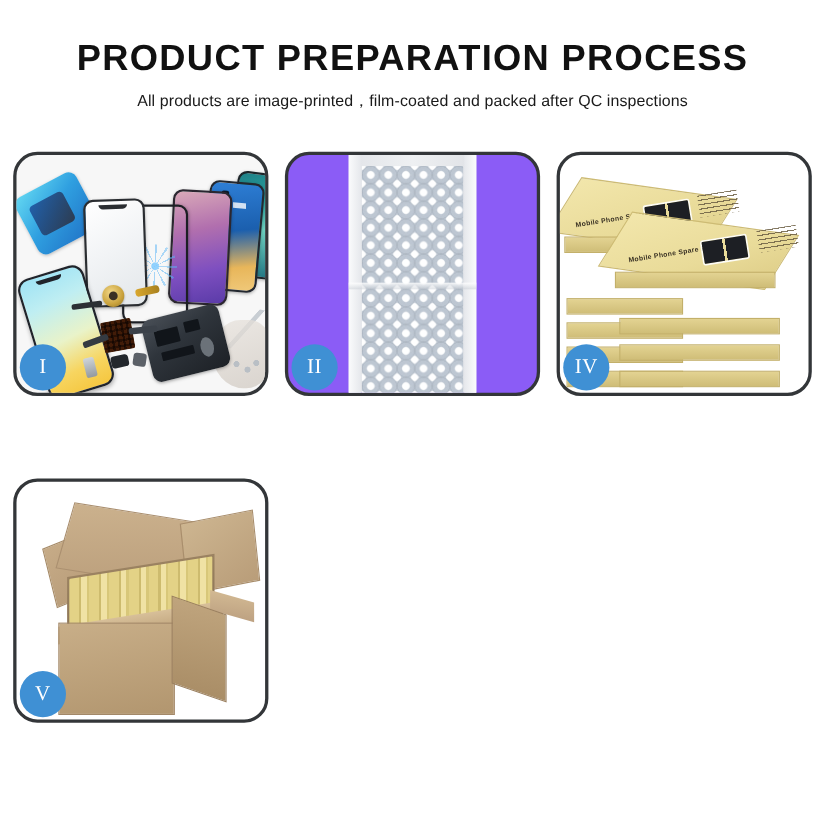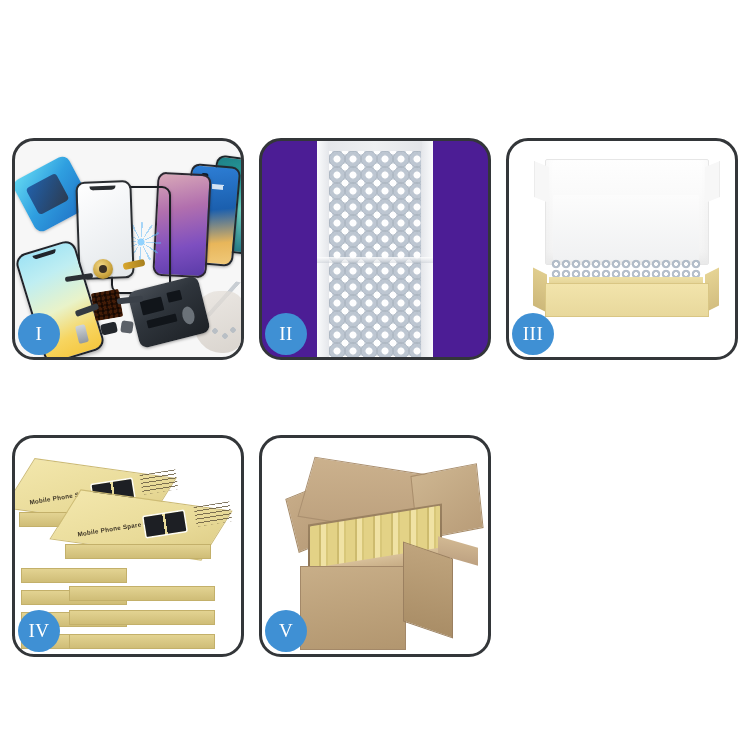--- a/index.html
+++ b/index.html
@@ -194,21 +194,21 @@
     position:absolute;left:186px;top:138px;width:44px;height:40px;
     background:linear-gradient(120deg,transparent 46%,#c3c9cf 47% 53%,transparent 54%);
     transform:rotate(12deg);opacity:.9;
   }
   .hand{
     position:absolute;right:-6px;top:150px;width:54px;height:62px;border-radius:50% 40% 45% 55%;
     background:linear-gradient(160deg,#e8e3dd,#cfc8c0);opacity:.75;
   }
 
   
-  .p2{background:#4c1d95;}
+  .p2{background:#8b5cf6;}
   .wrapsheet{
     position:absolute;left:50%;top:-4px;transform:translateX(-50%);
     width:116px;height:234px;
     background:linear-gradient(90deg,#f0f1f3 0%,#e4e6ea 8%,#eef0f2 50%,#e2e4e8 92%,#f1f2f4 100%);
   }
   .bubbles{
     position:absolute;left:12px;top:14px;width:92px;height:206px;
     background:
       radial-gradient(circle at 8px 8px, rgba(255,255,255,.95) 0 3px, rgba(186,196,208,.75) 4px 7px, rgba(150,162,176,.45) 7.5px 8px, transparent 8.5px),
       radial-gradient(circle at 8px 8px, rgba(255,255,255,.95) 0 3px, rgba(186,196,208,.75) 4px 7px, rgba(150,162,176,.45) 7.5px 8px, transparent 8.5px);
@@ -404,20 +404,22 @@
   .s-shadowwrap{
     position:absolute;left:150px;top:22px;width:62px;height:36px;
     background:linear-gradient(160deg,rgba(245,245,245,.9),rgba(228,228,228,.5));
     transform:skew(-28deg,10deg);
   }
 </style>
 </head>
 <body>
 
 <div class="header">
+  <h1 class="title">PRODUCT PREPARATION PROCESS</h1>
+  <p class="subtitle">All products are image-printed，film-coated and packed after QC inspections</p>
 </div>
 
 <div class="grid">
 
   <div class="panel p1">
     <div class="stage">
       <div class="ph ph-cyan"></div>
       <div class="ph ph-teal"></div>
       <div class="ph ph-blue">
         <div class="hole"></div>
@@ -456,32 +458,20 @@
       <div class="wrapsheet">
         <div class="edgeL"></div>
         <div class="edgeR"></div>
         <div class="bubbles"></div>
         <div class="fold"></div>
       </div>
     </div>
     <div class="badge">II</div>
   </div>
 
-  <div class="panel p3">
-    <div class="stage">
-      <div class="m-lidback"></div>
-      <div class="m-foam"></div>
-      <div class="m-bubbles"></div>
-      <div class="m-leftface"></div>
-      <div class="m-rightface"></div>
-      <div class="m-innerrim"></div>
-      <div class="m-frontface"></div>
-    </div>
-    <div class="badge">III</div>
-  </div>
 
   <div class="panel p4">
     <div class="stage">
       <div class="stack">
 
         <div class="sbox" style="left:2px;top:78px;">
           <div class="side" style="top:34px;width:104px;"></div>
         </div>
         <div class="sbox" style="left:2px;top:100px;">
           <div class="side" style="top:34px;width:104px;"></div>

